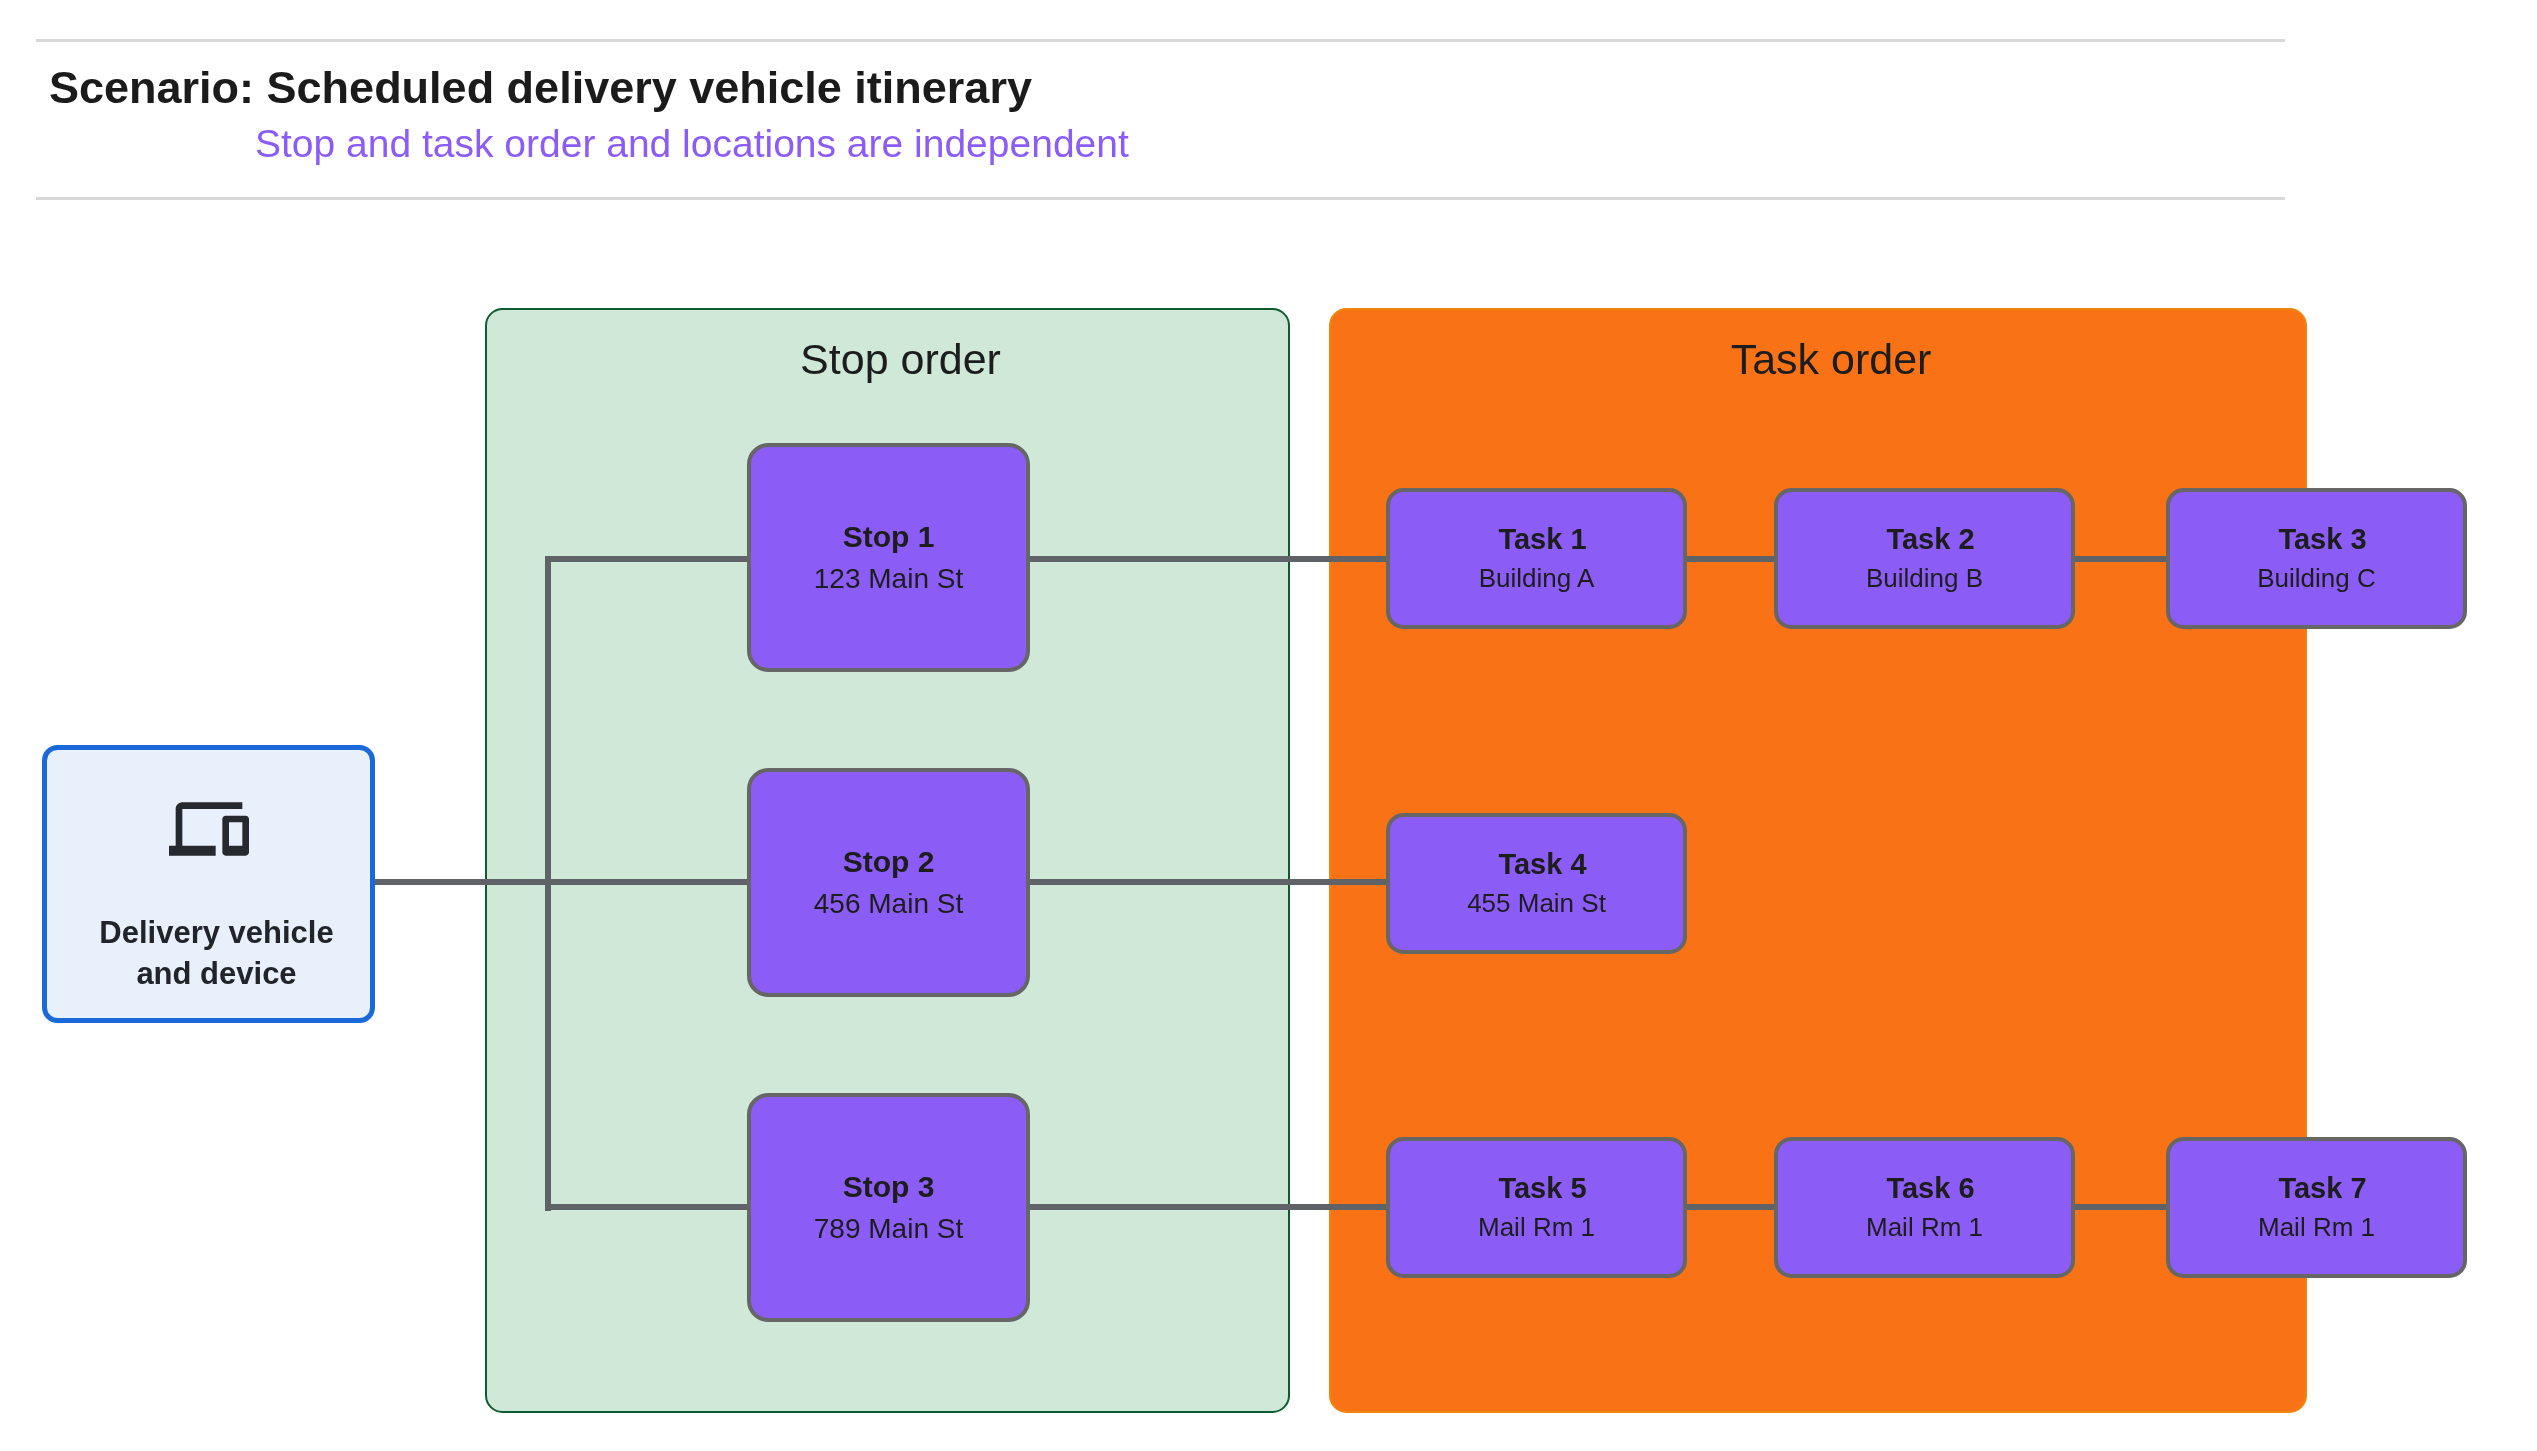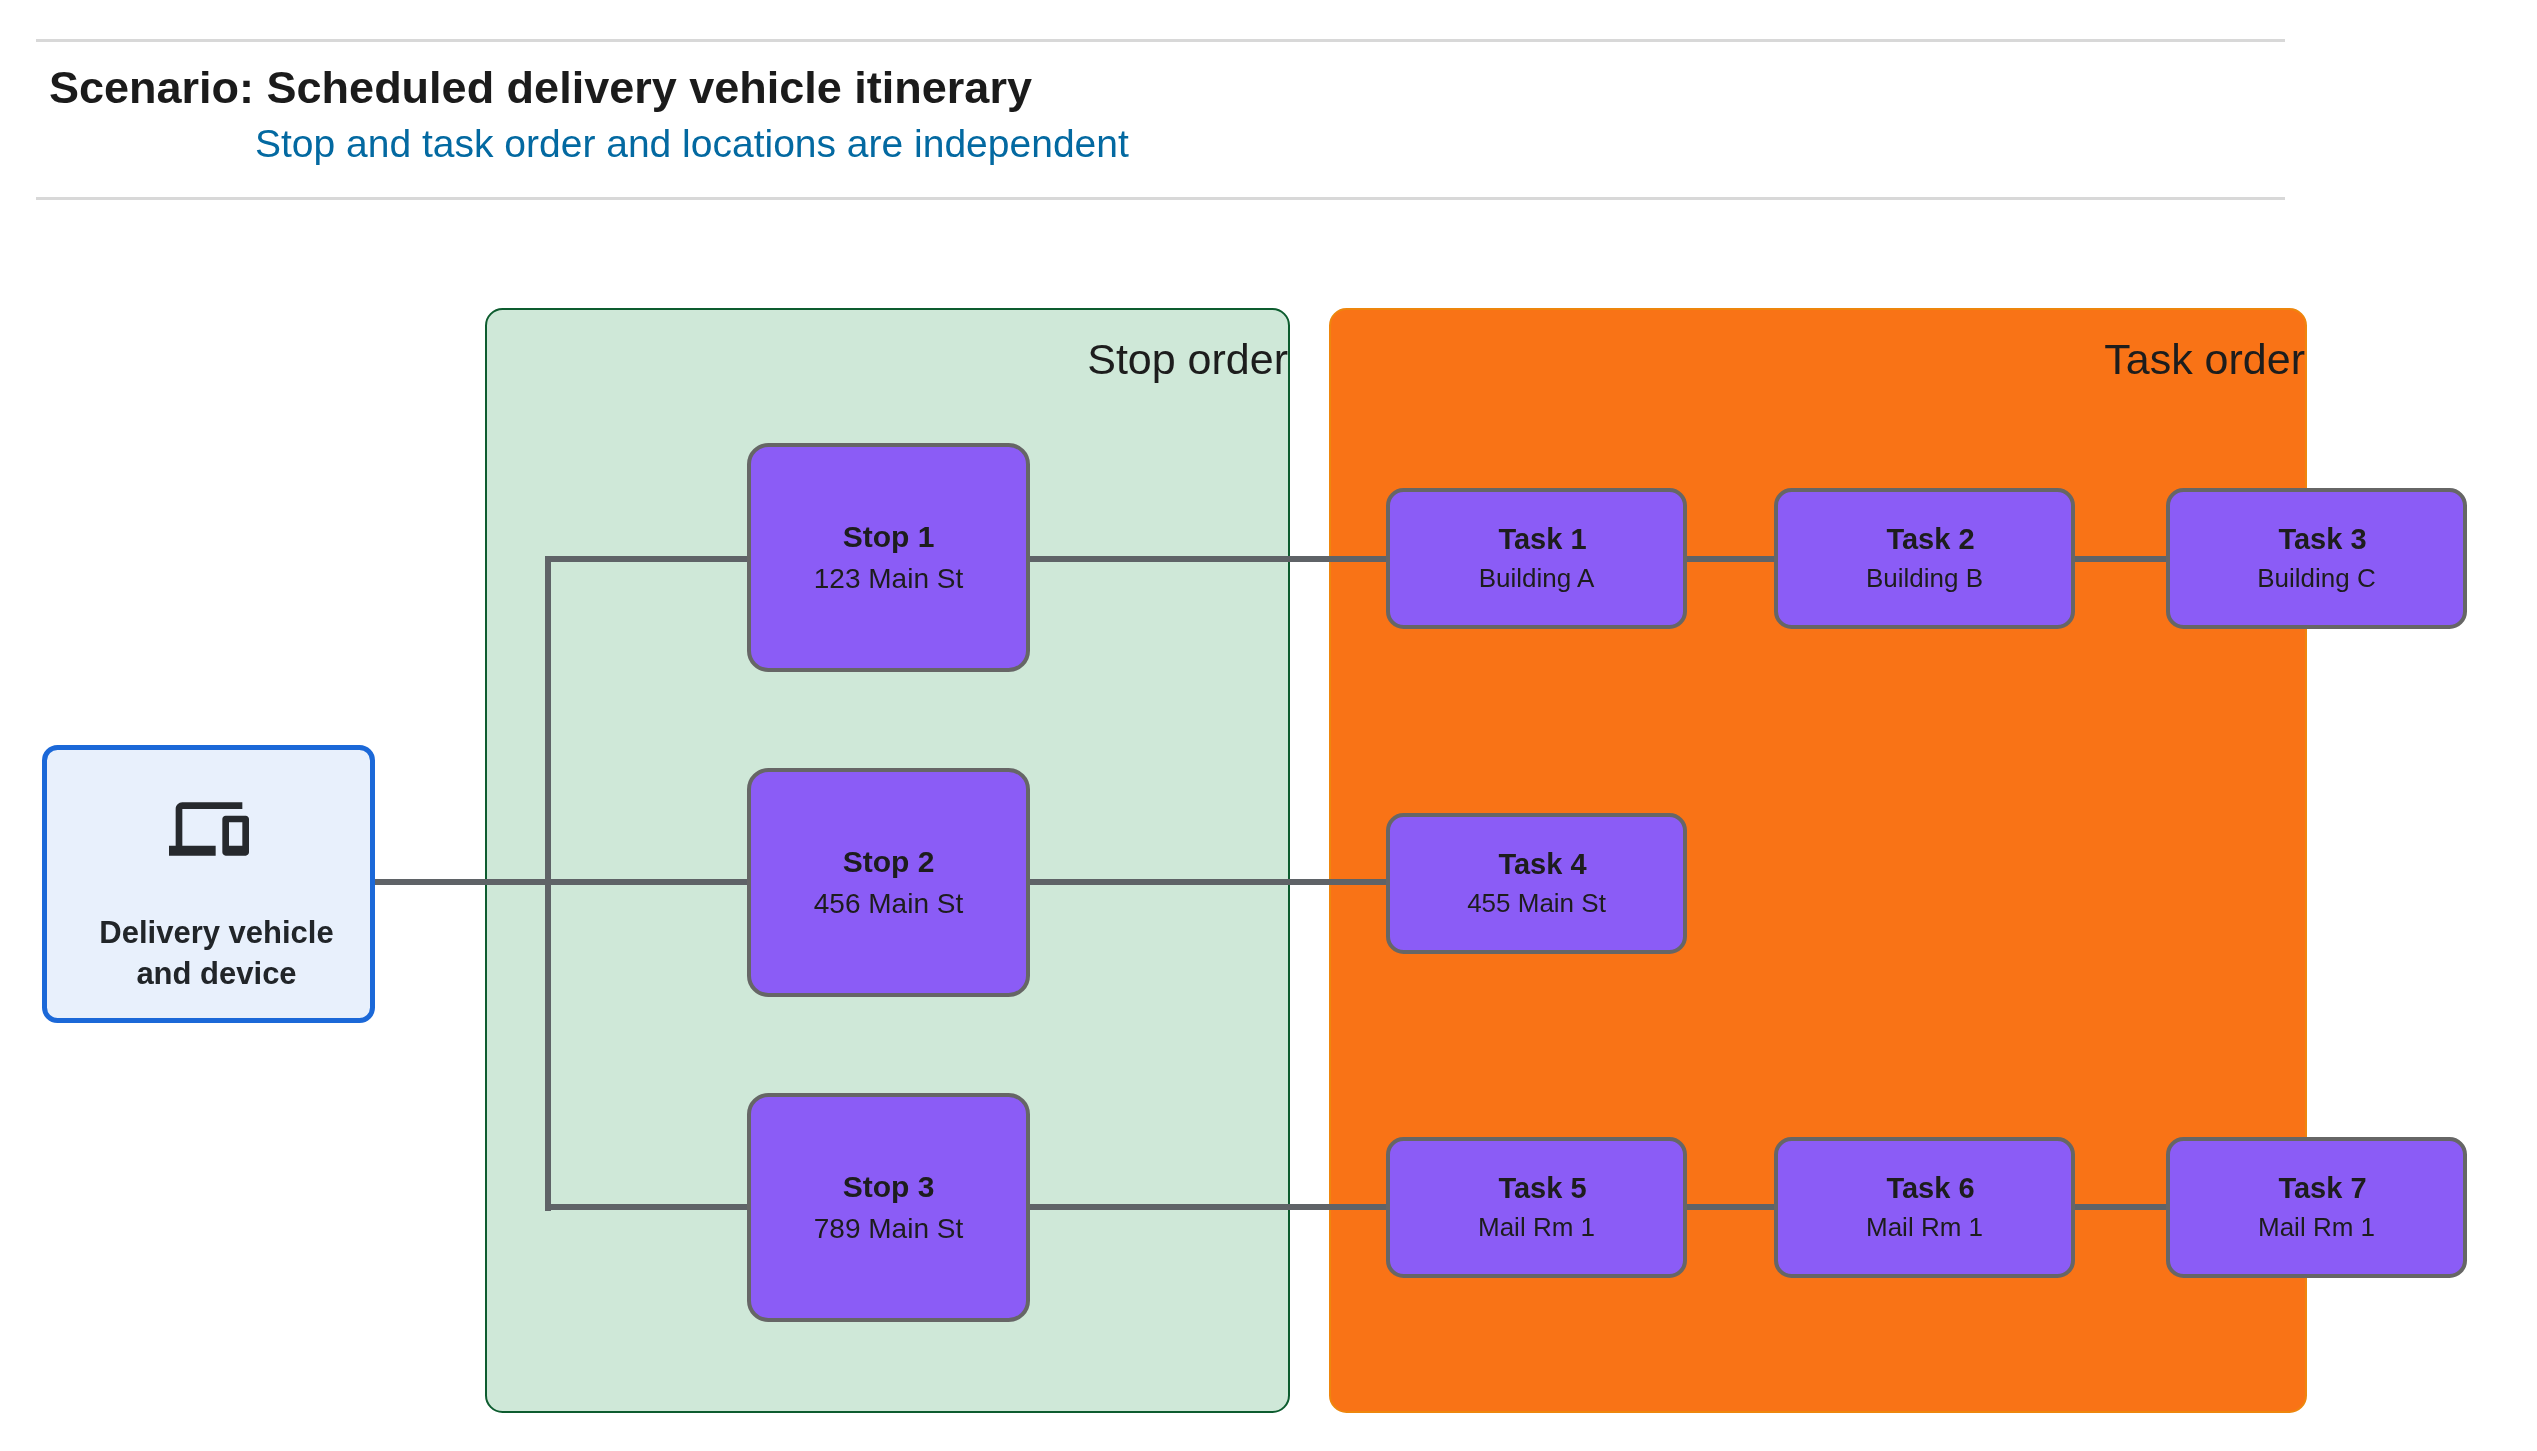--- a/index.html
+++ b/index.html
@@ -27,21 +27,21 @@
     font-weight:bold;
     color:#1b1b1b;
     white-space:nowrap;
   }
   .page-subtitle{
     position:absolute;
     left:255px;
     top:122px;
     font-size:39px;
     font-weight:normal;
-    color:#0369a1;
+    color:#8b5cf6;
     white-space:nowrap;
   }
   .panel{
     position:absolute;
     top:308px;
     height:1105px;
     border-radius:17.5px;
     box-sizing:border-box;
     z-index:1;
   }
@@ -55,23 +55,24 @@
     left:1329px;
     width:978px;
     background:#f97316;
     border:2.9px solid #ee860d;
   }
   .panel-label{
     position:absolute;
     top:25px;
     left:0;
     width:100%;
-    text-align:right;
+    text-align:center;
     font-size:43px;
     color:#1d1d1d;
+    padding-left:13px;
   }
   .conn{
     position:absolute;
     background:#5f6367;
     z-index:2;
   }
   .node{
     position:absolute;
     background:#8b5cf6;
     border:4.8px solid #666666;

